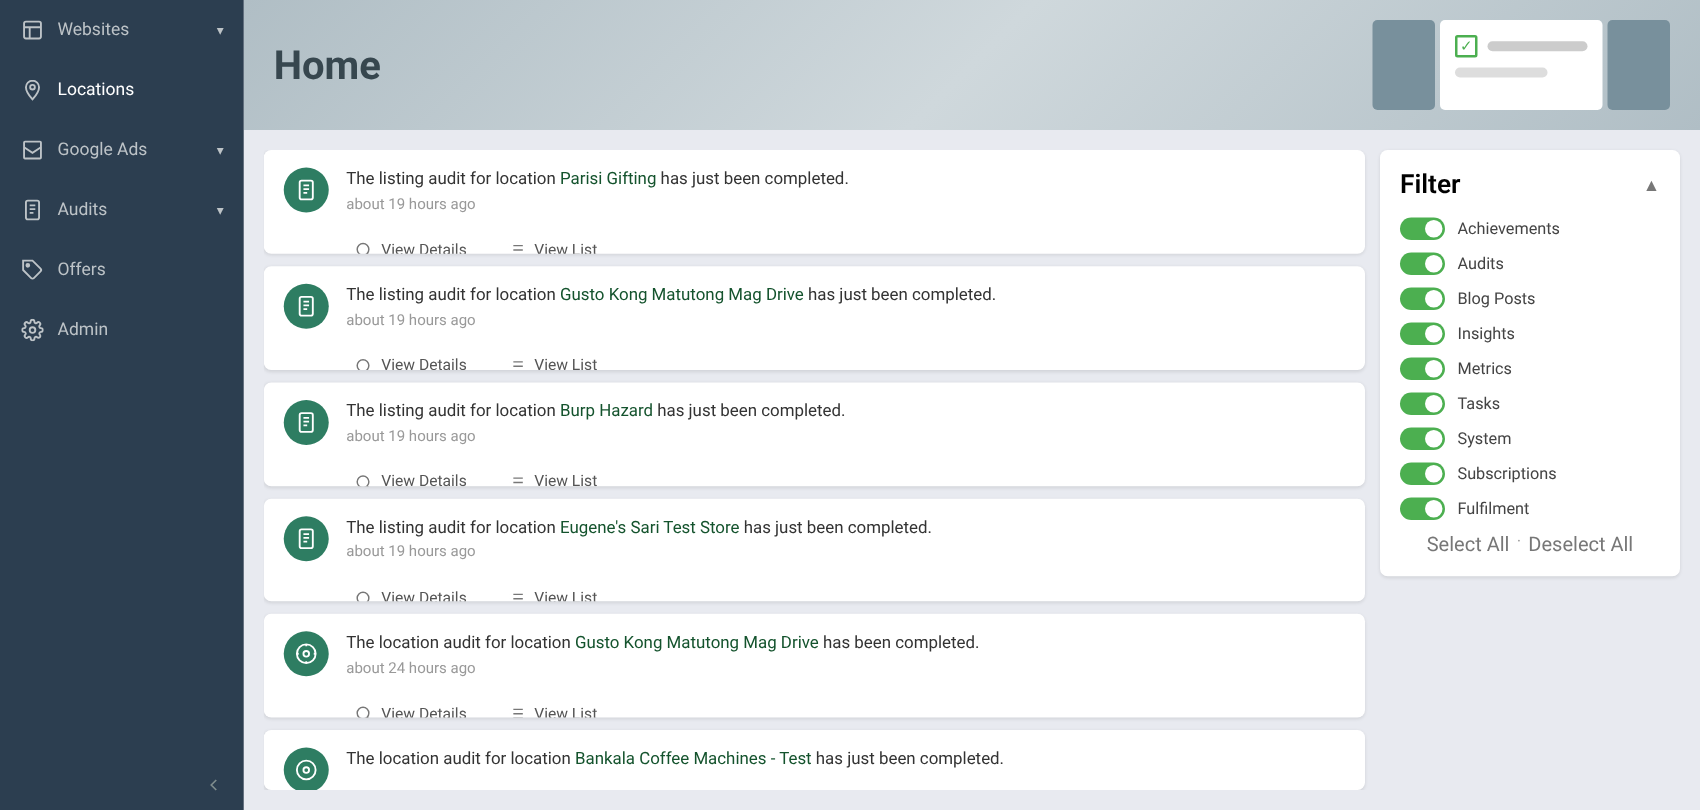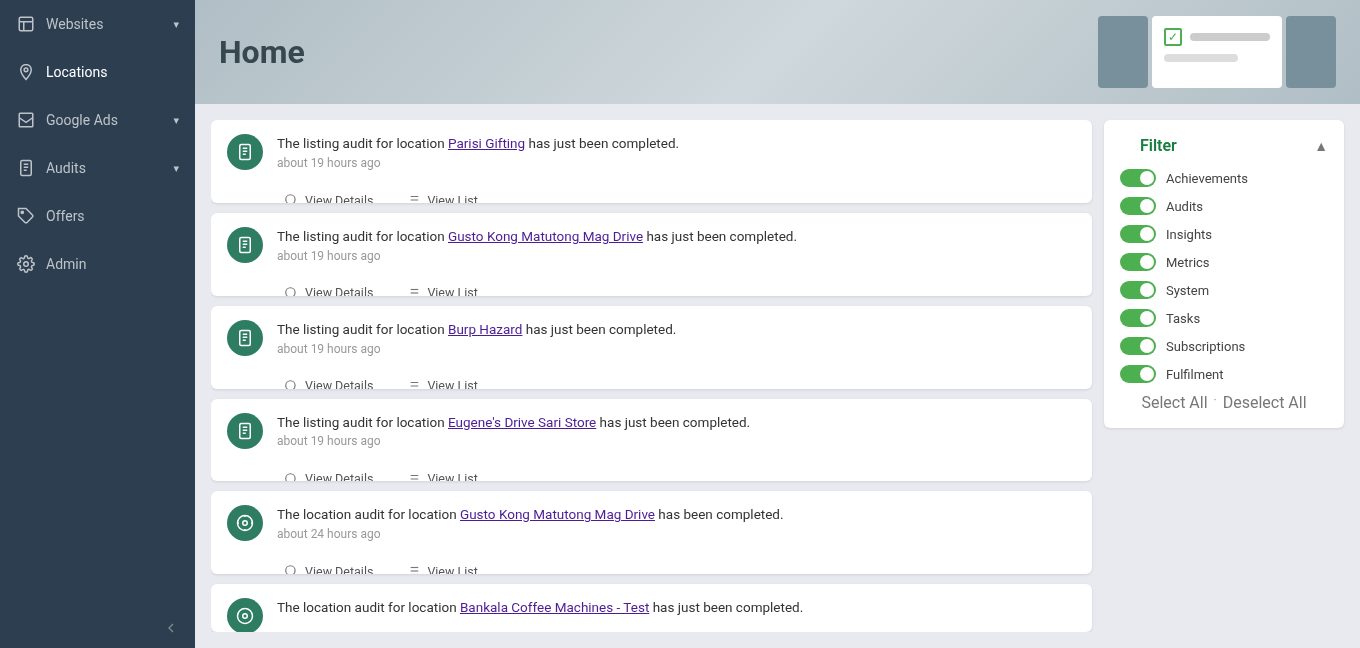--- a/index.html
+++ b/index.html
@@ -147,23 +147,22 @@
     }
     .feed-text {
       flex: 1;
     }
     .feed-text .main-text {
       font-size: 13.5px;
       color: #333;
       line-height: 1.4;
     }
     .feed-text .link {
-      color: #4c1d95;
+      color: #14532d;
       cursor: pointer;
-      text-decoration: underline;
     }
     .feed-text .time {
       font-size: 12px;
       color: #999;
       margin-top: 3px;
     }
     .feed-actions {
       display: flex;
       align-items: center;
       padding: 8px 16px 12px 66px;
@@ -203,24 +202,23 @@
       padding: 16px;
       box-shadow: 0 1px 3px rgba(0,0,0,0.1);
     }
     .filter-header {
       display: flex;
       align-items: center;
       justify-content: space-between;
       margin-bottom: 14px;
     }
     .filter-title {
-      font-size: 16px;
+      font-size: 21px;
       font-weight: 600;
-      color: #15803d;
-      margin-left: 20px;
+      color: #000000;
     }
     .filter-collapse-btn {
       cursor: pointer;
       color: #777;
       font-size: 14px;
     }
     .filter-item {
       display: flex;
       align-items: center;
       gap: 10px;
@@ -516,21 +514,21 @@
           <div class="feed-icon">
             <svg width="18" height="18" viewBox="0 0 24 24" fill="none" stroke="white" stroke-width="2">
                 <rect x="5" y="2" width="14" height="20" rx="2"></rect>
                 <line x1="9" y1="7" x2="15" y2="7"></line>
                 <line x1="9" y1="11" x2="15" y2="11"></line>
                 <line x1="9" y1="15" x2="13" y2="15"></line>
               </svg>
           </div>
           <div class="feed-text">
             <div class="main-text">
-              <span>The listing audit for location </span><span class="link">Eugene's Drive Sari Store</span><span> has just been completed.</span>
+              <span>The listing audit for location </span><span class="link">Eugene's Sari Test Store</span><span> has just been completed.</span>
             </div>
             <div class="time">about 19 hours ago</div>
           </div>
         </div>
         <div class="feed-actions">
           <div class="feed-action-btn">
             <span class="action-icon">
               <svg width="14" height="14" viewBox="0 0 24 24" fill="none" stroke="currentColor" stroke-width="2">
                   <circle cx="11" cy="11" r="8"></circle>
                   <line x1="21" y1="21" x2="16.65" y2="16.65"></line>
@@ -626,33 +624,37 @@
         <div class="filter-item">
           <div class="toggle"></div>
           <span class="filter-label">Achievements</span>
         </div>
         <div class="filter-item">
           <div class="toggle"></div>
           <span class="filter-label">Audits</span>
         </div>
         <div class="filter-item">
           <div class="toggle"></div>
+          <span class="filter-label">Blog Posts</span>
+        </div>
+        <div class="filter-item">
+          <div class="toggle"></div>
           <span class="filter-label">Insights</span>
         </div>
         <div class="filter-item">
           <div class="toggle"></div>
           <span class="filter-label">Metrics</span>
         </div>
         <div class="filter-item">
           <div class="toggle"></div>
+          <span class="filter-label">Tasks</span>
+        </div>
+        <div class="filter-item">
+          <div class="toggle"></div>
           <span class="filter-label">System</span>
-        </div>
-        <div class="filter-item">
-          <div class="toggle"></div>
-          <span class="filter-label">Tasks</span>
         </div>
         <div class="filter-item">
           <div class="toggle"></div>
           <span class="filter-label">Subscriptions</span>
         </div>
         <div class="filter-item">
           <div class="toggle"></div>
           <span class="filter-label">Fulfilment</span>
         </div>
 

